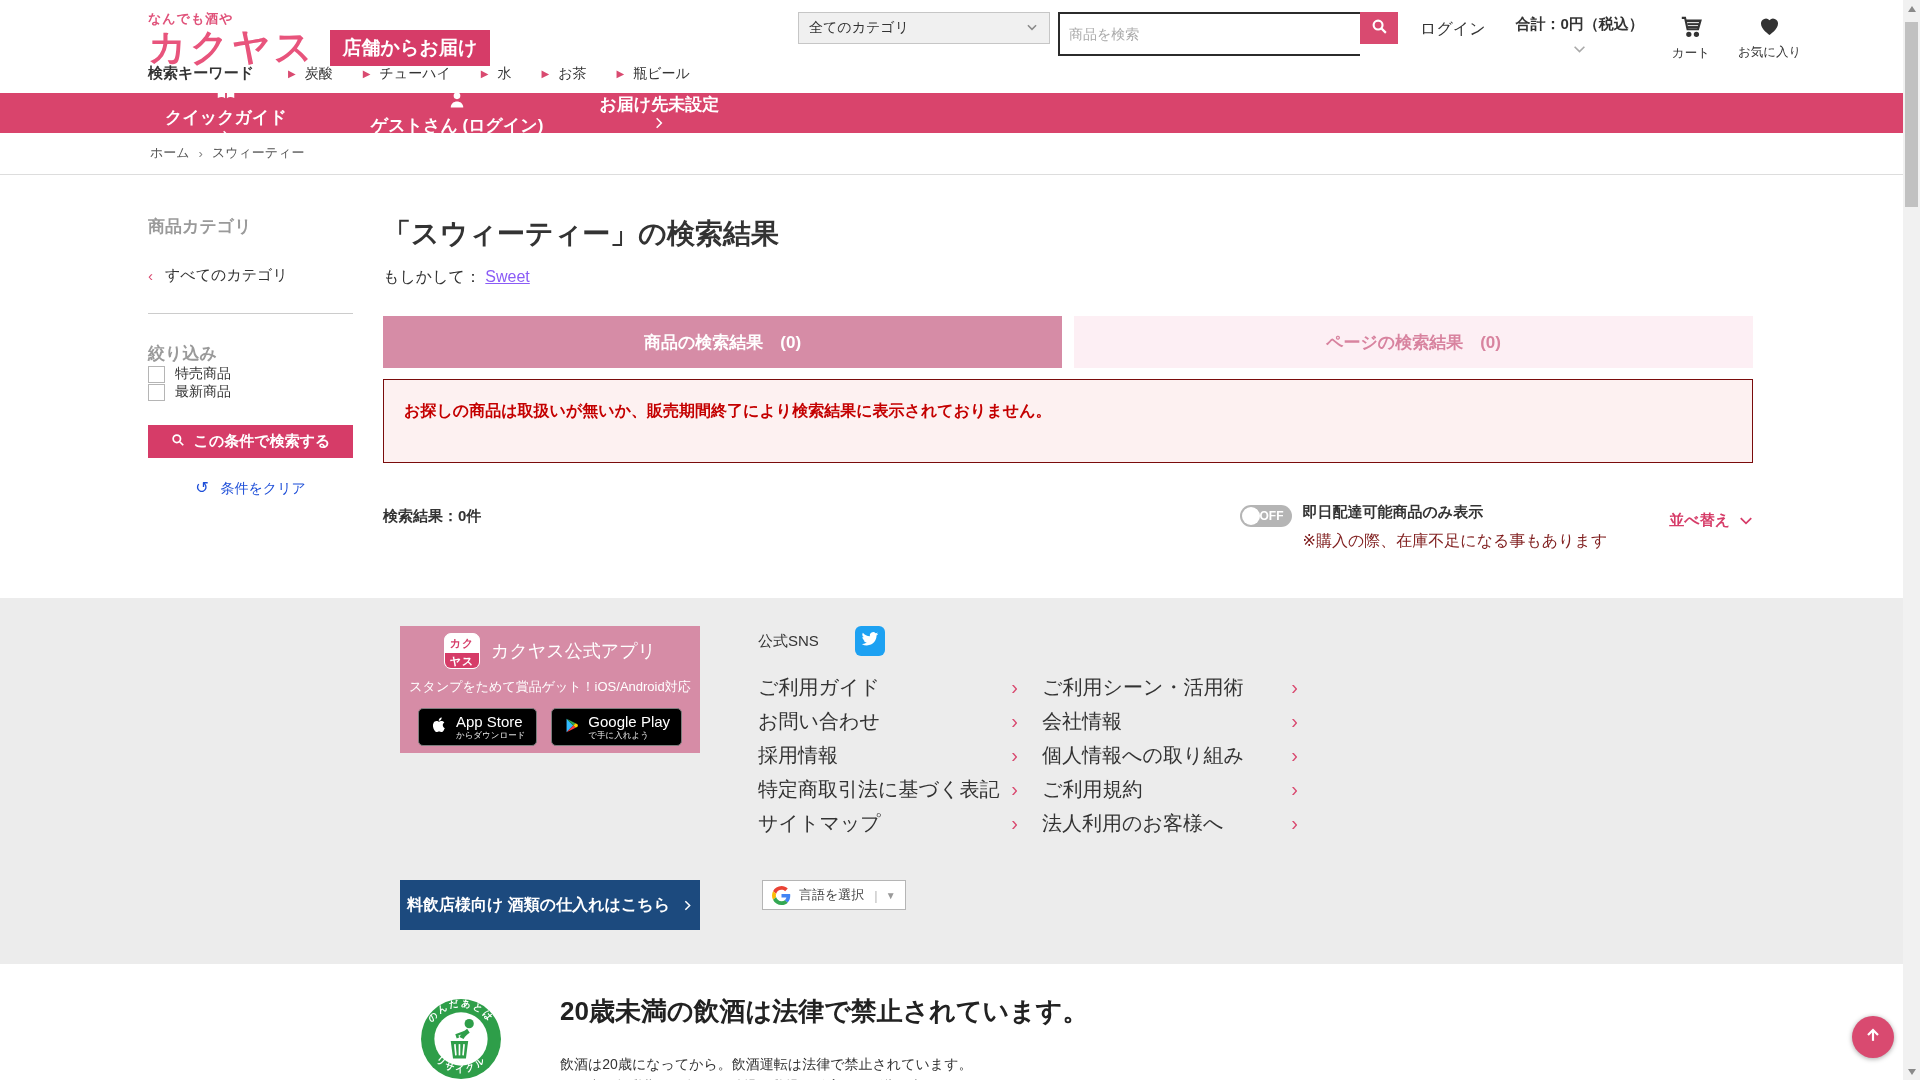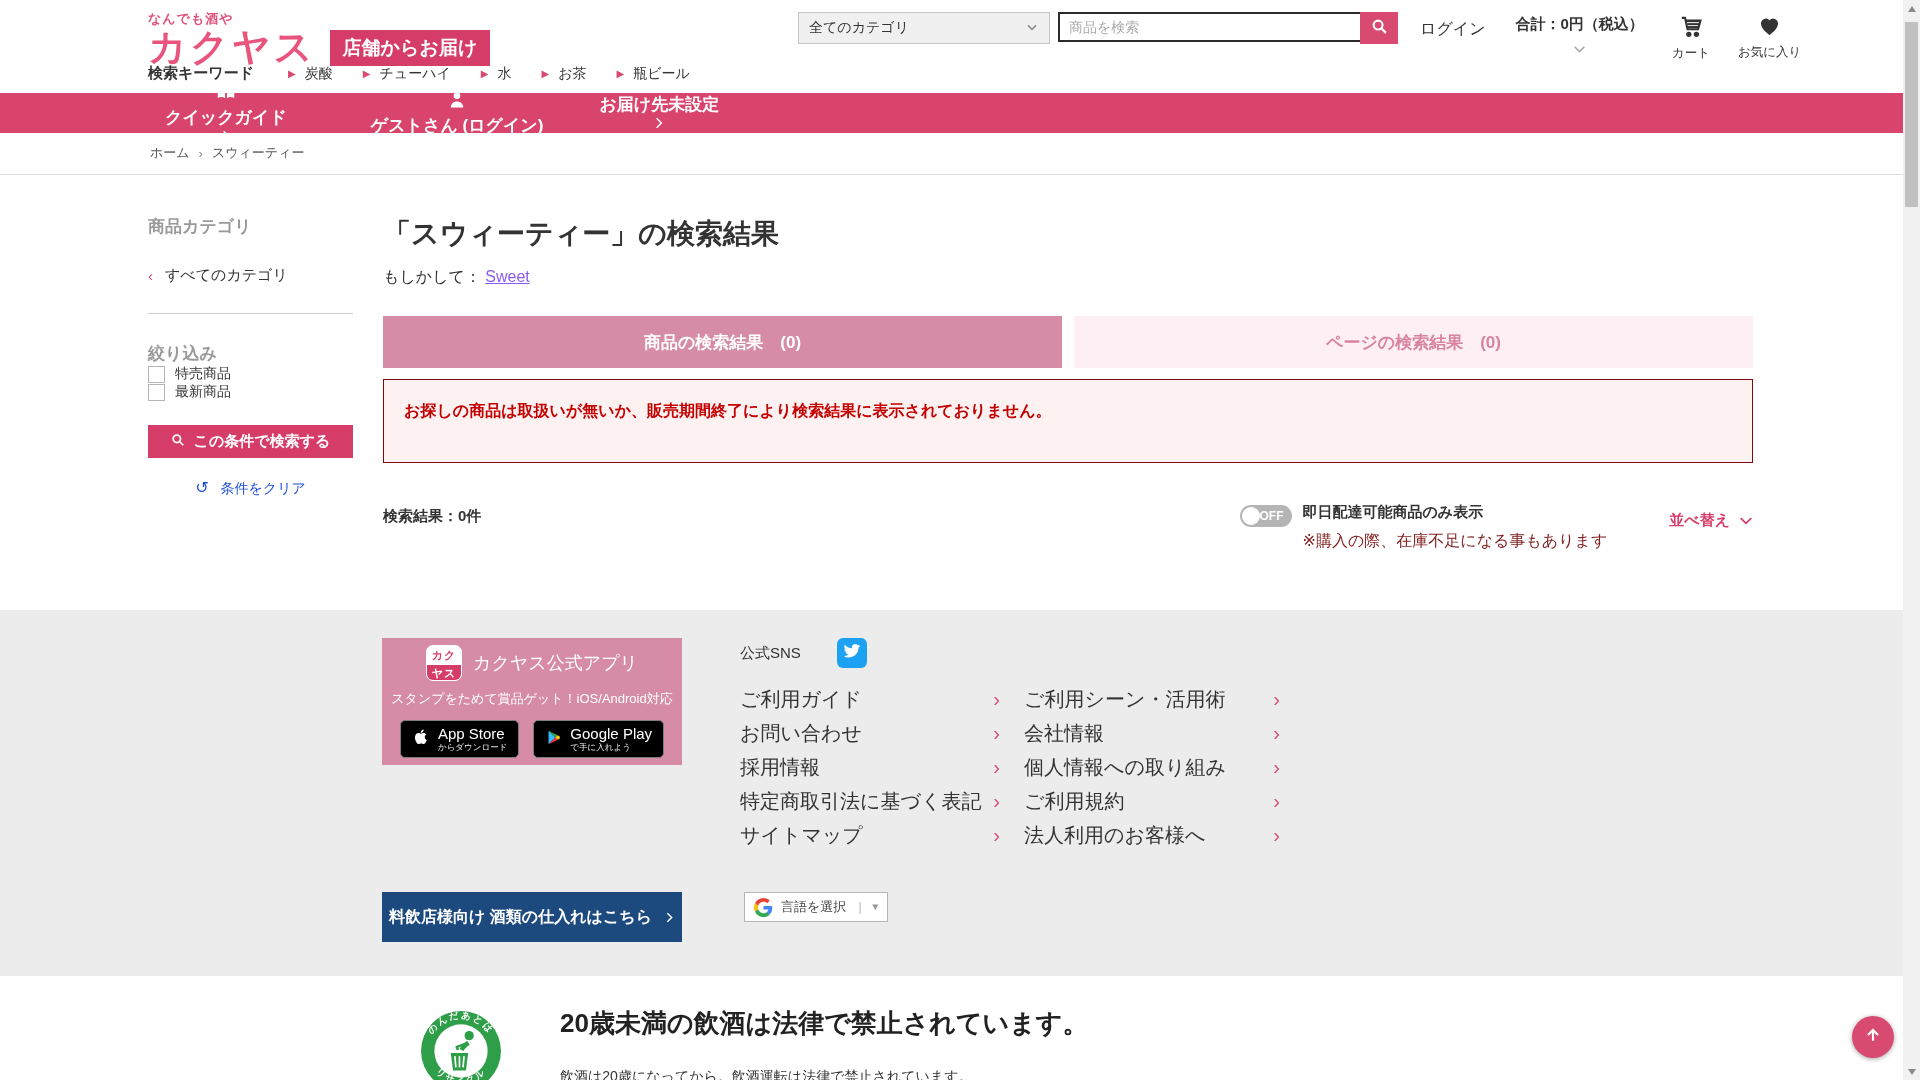--- a/index.html
+++ b/index.html
@@ -10,21 +10,21 @@
   
   .header-top { display:flex; align-items:flex-start; margin-left:148px; padding-top:10px; height:60px; }
   .logo-block { display:flex; width:650px; }
   .logo-tagline { color:#e0527a; font-size:13px; font-weight:bold; letter-spacing:1px; }
   .logo-brand { color:#e8547c; font-size:38px; font-weight:900; line-height:1.05; letter-spacing:3px; }
   .logo-badge { align-self:flex-start; margin:20px 0 0 14px; background:#d63c68; color:#fff;
     font-weight:bold; font-size:19px; padding:5px 13px; white-space:nowrap; }
   .cat-select { width:252px; height:32px; background:#f0f0f0; border:1px solid #c6c6c6;
     display:flex; align-items:center; justify-content:space-between; padding:0 10px;
     font-size:14px; color:#333; margin-top:2px; cursor:pointer; }
-  .search-input { width:302px; height:30px; border:2px solid #2b2b2b; border-right:none;
+  .search-input { width:302px; height:44px; border:2px solid #2b2b2b; border-right:none;
     margin:2px 0 0 8px; padding:0 9px; font-size:14px; outline:none; }
   .search-input::placeholder { color:#aaa; }
   .search-btn { width:38px; height:32px; margin-top:2px; background:#d94a70; border:none;
     display:flex; align-items:center; justify-content:center; cursor:pointer; }
   .login-link { font-size:16px; color:#333; margin-left:22px; padding-top:9px; cursor:pointer; }
   .total-block { margin-left:30px; text-align:center; padding-top:5px; cursor:pointer; }
   .total-label { font-size:15px; font-weight:bold; white-space:nowrap; }
   .total-chevron { margin-top:6px; }
   .hdr-icon-item { display:flex; flex-direction:column; align-items:center; margin-left:28px;
     font-size:12.5px; color:#333; padding-top:3px; cursor:pointer; white-space:nowrap; }
@@ -84,21 +84,21 @@
     justify-content:flex-end; padding-right:8px; cursor:pointer; flex:none; margin-top:2px; }
   .toggle-knob { position:absolute; left:2px; top:2px; width:18px; height:18px; border-radius:50%; background:#fff; }
   .toggle-labels { margin-left:11px; }
   .tl-main { font-weight:bold; font-size:15px; }
   .tl-note { font-size:16px; color:#7f1d1d; margin-top:9px; }
   .sort-link { margin-left:62px; color:#d63c68; font-weight:bold; font-size:15px;
     display:flex; align-items:center; cursor:pointer; padding-top:8px; }
   .sort-link svg { margin-left:9px; }
 
   
-  .footer { background:#ececec; margin-top:58px; padding:28px 0 34px; }
+  .footer { background:#ececec; margin-top:46px; padding:28px 18px 34px; }
   .footer-row1 { display:flex; margin-left:382px; }
   .app-box { width:300px; height:127px; background:#d68ca6; display:flex; flex-direction:column;
     align-items:center; justify-content:center; flex:none; }
   .app-head { display:flex; align-items:center; }
   .app-icon { width:36px; height:36px; border-radius:7px; overflow:hidden; background:#fff;
     border:1px solid #fff; margin-right:11px; flex:none; }
   .app-icon .ai-top { height:19px; background:#fff; color:#d63c68; font-size:11px; font-weight:bold;
     display:flex; align-items:center; justify-content:center; letter-spacing:1px; }
   .app-icon .ai-bot { height:16px; background:#d63c68; color:#fff; font-size:11px; font-weight:bold;
     display:flex; align-items:center; justify-content:center; letter-spacing:1px; }
@@ -118,21 +118,21 @@
     align-items:center; justify-content:center; cursor:pointer; }
   .links-grid { display:grid; grid-template-columns:260px 256px; column-gap:24px; margin-top:14px; }
   .link-row { display:flex; align-items:center; justify-content:space-between; height:34px;
     font-size:20px; color:#333; cursor:pointer; }
   .link-chev { color:#d94a70; }
   .footer-row2 { display:flex; align-items:flex-start; margin-left:382px; margin-top:40px; }
   .b2b-btn { width:300px; height:50px; background:#1c4a7e; color:#fff; font-weight:bold;
     font-size:16px; display:flex; align-items:center; justify-content:center; cursor:pointer; flex:none; }
   .b2b-btn svg { margin-left:12px; }
   .lang-select { margin-left:62px; height:30px; background:#fff; border:1px solid #b5b5b5;
-    display:flex; align-items:center; padding:0 9px; font-size:13px; color:#444; cursor:pointer;font-family:Liberation Mono, monospace; }
+    display:flex; align-items:center; padding:0 9px; font-size:13px; color:#444; cursor:pointer; }
   .lang-select .g-icon { margin-right:8px; display:flex; }
   .lang-divider { color:#bbb; margin:0 8px 0 10px; }
   .lang-caret { color:#9a9a9a; font-size:10px; }
 
   
   .legal { display:flex; padding:30px 0 0 420px; background:#fff; }
   .recycle-wrap { flex:none; margin-top:4px; }
   .legal-text { margin-left:58px; }
   .legal-title { font-size:26px; font-weight:bold; color:#222; }
   .legal-lines { margin-top:24px; font-size:14px; line-height:1.6; color:#333; }

